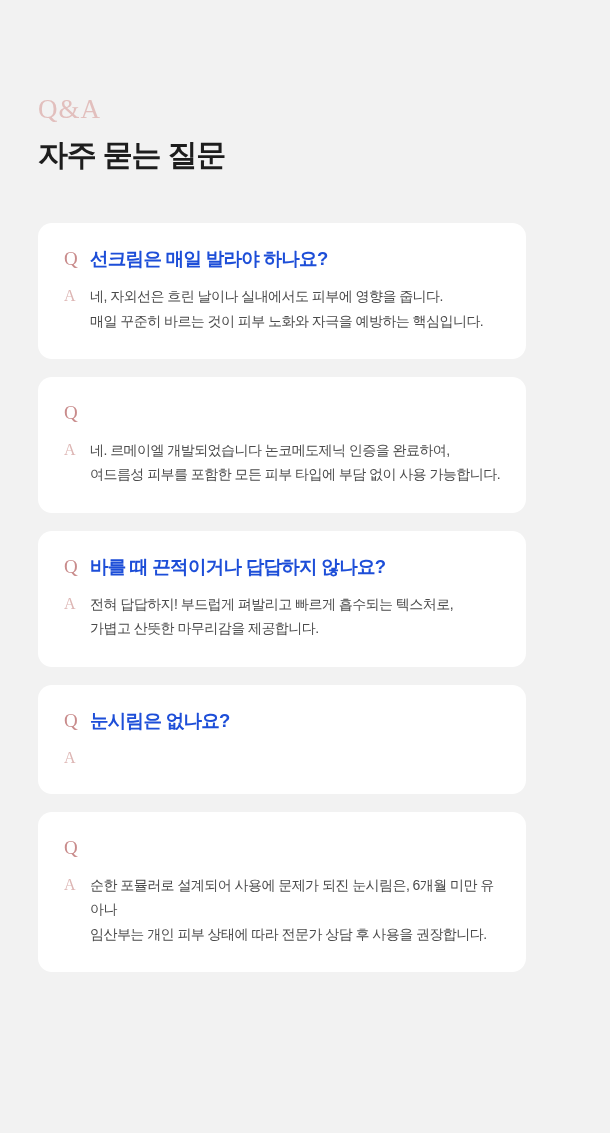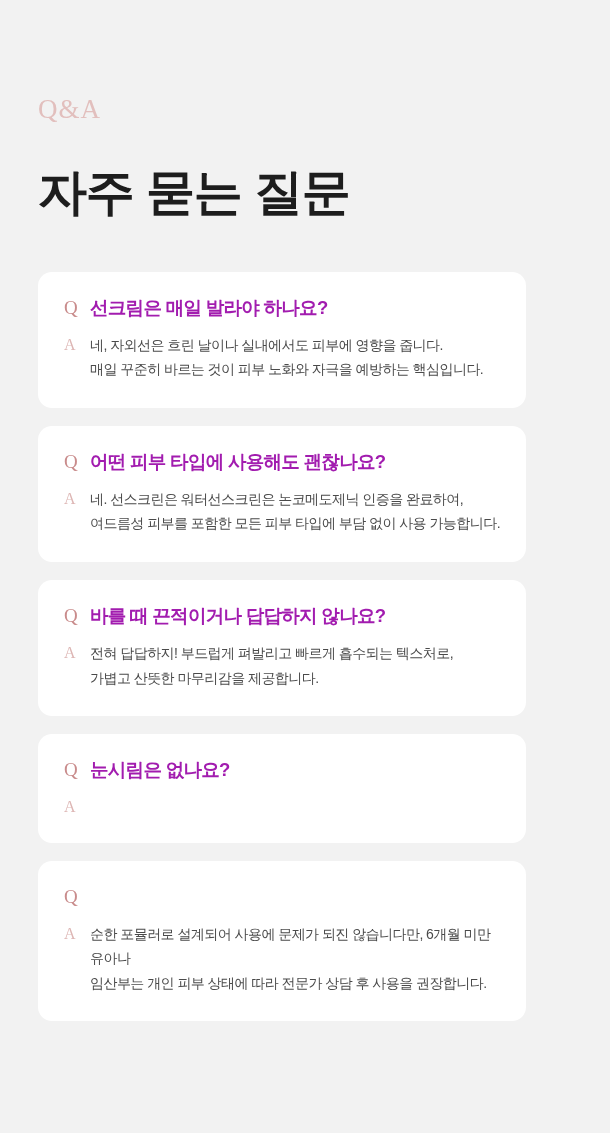--- a/index.html
+++ b/index.html
@@ -28,22 +28,22 @@
   .eyebrow {
     padding-top: 96px;
     font-family: "Liberation Serif", serif;
     font-size: 27px;
     letter-spacing: 1px;
     color: #e2bfbd;
     line-height: 1;
   }
 
   .page-title {
-    margin-top: 43px;
-    font-size: 49px;
+    margin-top: 15px;
+    font-size: 30px;
     font-weight: bold;
     letter-spacing: -1.2px;
     color: #1d1d1d;
     line-height: 1.1;
   }
 
   
   .faq-list {
     margin-top: 52px;
     display: flex;
@@ -78,21 +78,21 @@
   .marker.a {
     font-size: 16px;
     color: #ddb6b4;
     padding-top: 2px;
   }
 
   .question {
     font-size: 18.5px;
     font-weight: bold;
     letter-spacing: -0.7px;
-    color: #a21caf;
+    color: #1d4ed8;
     line-height: 1.3;
   }
 
   .answer-row {
     margin-top: 13px;
   }
 
   .answer {
     font-size: 14px;
     color: #4a4a4a;
@@ -120,25 +120,24 @@
       <div class="qa-row answer-row">
         <span class="marker a">A</span>
         <span class="answer">네, 자외선은 흐린 날이나 실내에서도 피부에 영향을 줍니다.
 매일 꾸준히 바르는 것이 피부 노화와 자극을 예방하는 핵심입니다.</span>
       </div>
     </div>
 
     <div class="faq-card">
       <div class="qa-row">
         <span class="marker q">Q</span>
-        <span class="question">어떤 피부 타입에 사용해도 괜찮나요?</span>
       </div>
       <div class="qa-row answer-row">
         <span class="marker a">A</span>
-        <span class="answer">네. 선스크린은 워터선스크린은 논코메도제닉 인증을 완료하여,
+        <span class="answer">네. 르메이엘 개발되었습니다 논코메도제닉 인증을 완료하여,
 여드름성 피부를 포함한 모든 피부 타입에 부담 없이 사용 가능합니다.</span>
       </div>
     </div>
 
     <div class="faq-card">
       <div class="qa-row">
         <span class="marker q">Q</span>
         <span class="question">바를 때 끈적이거나 답답하지 않나요?</span>
       </div>
       <div class="qa-row answer-row">
@@ -157,19 +156,19 @@
         <span class="marker a">A</span>
       </div>
     </div>
 
     <div class="faq-card">
       <div class="qa-row">
         <span class="marker q">Q</span>
       </div>
       <div class="qa-row answer-row">
         <span class="marker a">A</span>
-        <span class="answer">순한 포뮬러로 설계되어 사용에 문제가 되진 않습니다만, 6개월 미만 유아나
+        <span class="answer">순한 포뮬러로 설계되어 사용에 문제가 되진 눈시림은, 6개월 미만 유아나
 임산부는 개인 피부 상태에 따라 전문가 상담 후 사용을 권장합니다.</span>
       </div>
     </div>
 
   </div>
 </div>
 
 </body></html>

